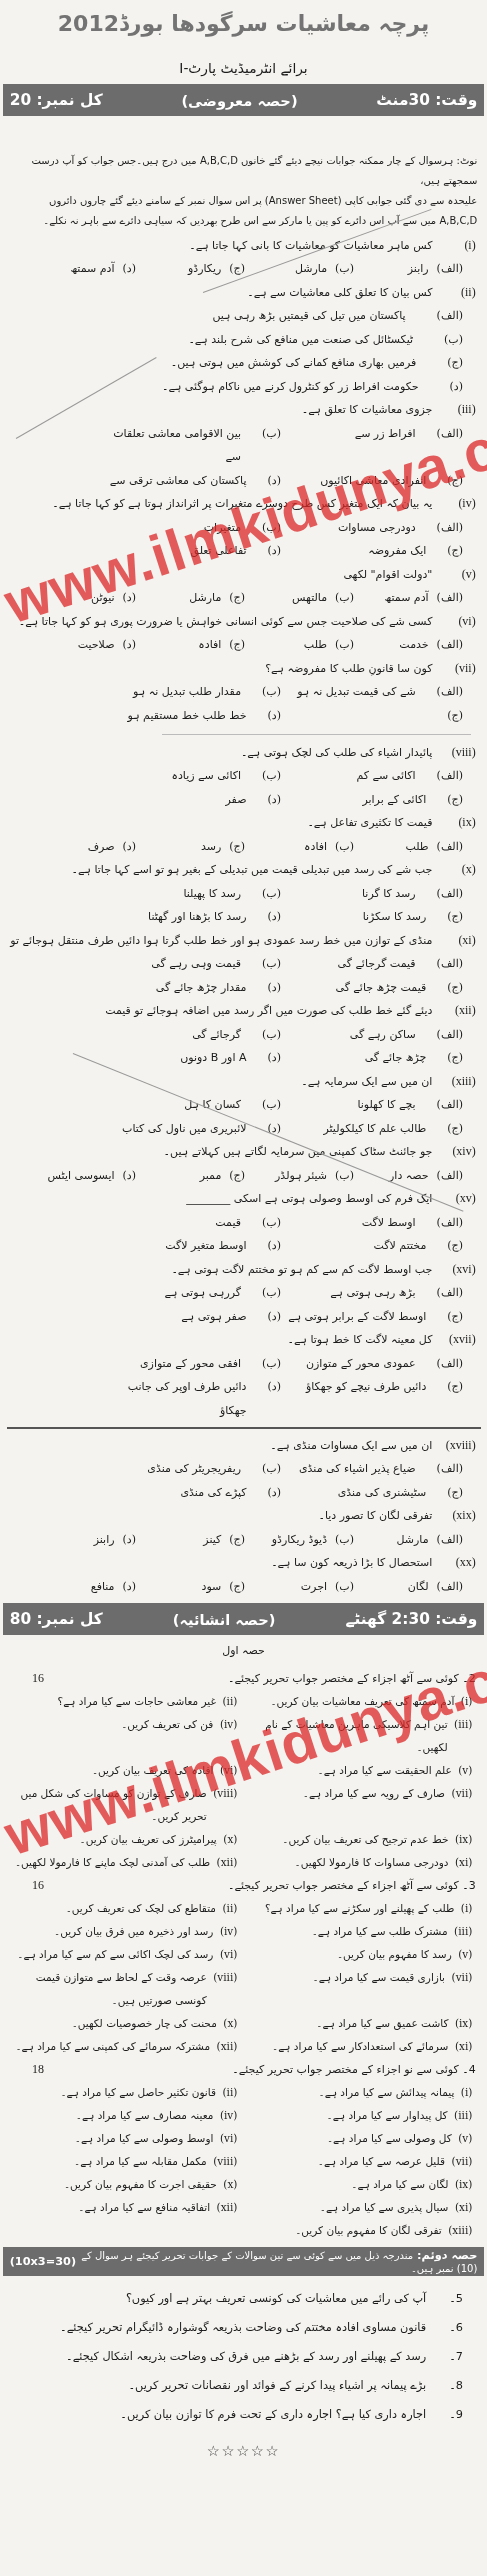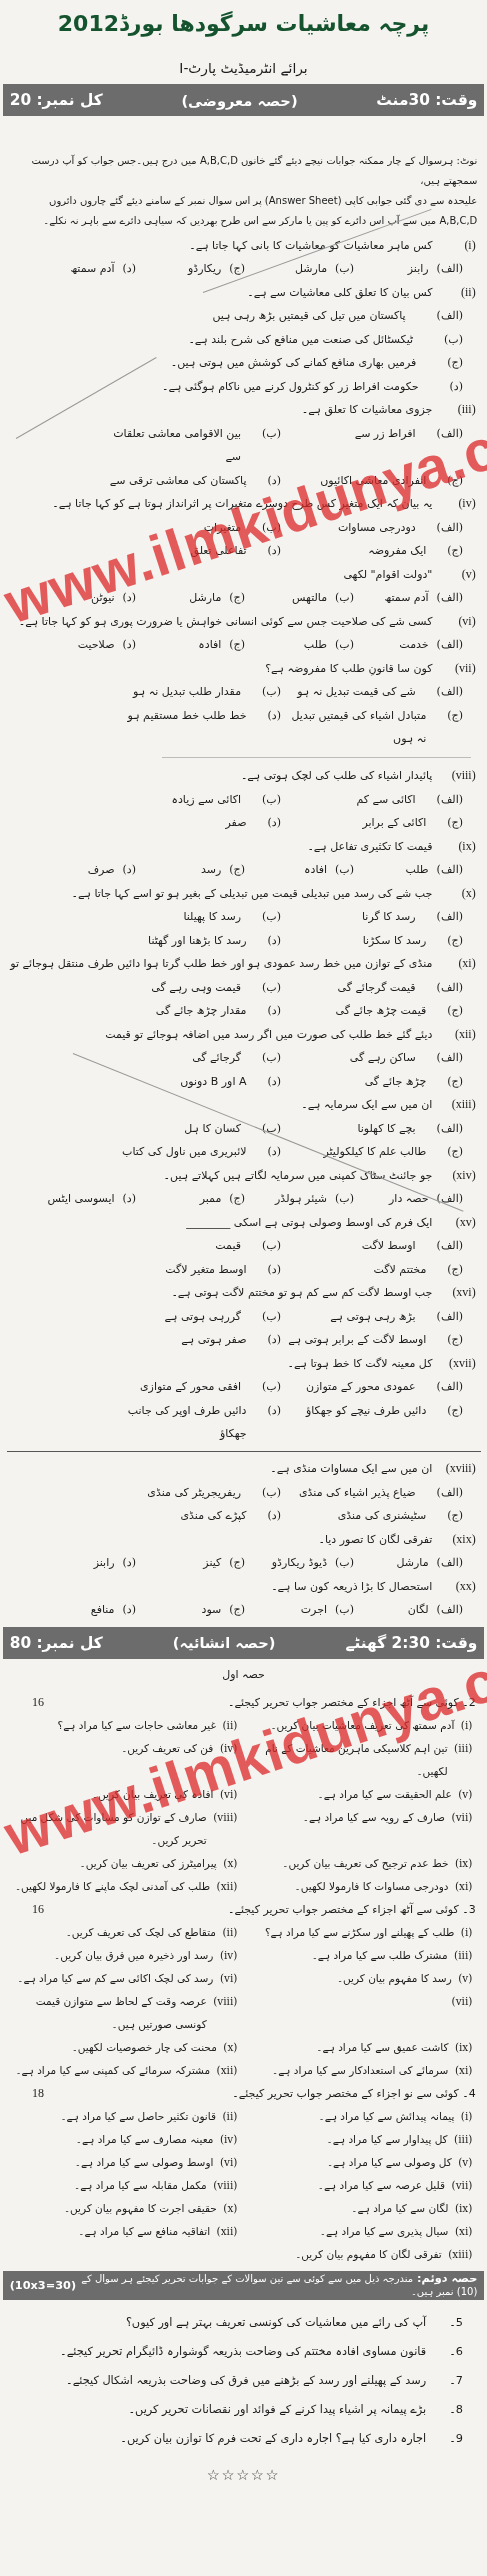--- a/index.html
+++ b/index.html
@@ -7,21 +7,21 @@
   body {
     font-family: "DejaVu Sans", sans-serif;
     color: #1c1c1c;
     position: relative;
     height: 2576px;
     overflow: hidden;
   }
   .page { position: relative; width: 487px; height: 2576px; direction: rtl; }
 
   .title {
-    text-align: center; font-size: 22px; font-weight: bold; color: #14532d;
+    text-align: center; font-size: 22px; font-weight: bold; color: #737373;
     padding-top: 11.3px; height: 53px; letter-spacing: 0.4px;
   }
   .subtitle { text-align: center; font-size: 13.8px; height: 31px; line-height: 31px; }
 
   .banner {
     background: #6c6c6c; color: #fff; height: 32px; display: flex;
     align-items: center; justify-content: space-between; padding: 0 6.5px;
     font-weight: bold; font-size: 15.4px; margin: 0 3.2px;
   }
   .banner .mid { font-size: 14.6px; }
@@ -241,21 +241,20 @@
           <div class="opt">
             <span class="lbl">(الف)</span>
             <span>شے کی قیمت تبدیل نہ ہو</span>
           </div>
           <div class="opt">
             <span class="lbl">(ب)</span>
             <span>مقدار طلب تبدیل نہ ہو</span>
           </div>
           <div class="opt">
             <span class="lbl">(ج)</span>
-            <span>متبادل اشیاء کی قیمتیں تبدیل نہ ہوں</span>
           </div>
           <div class="opt">
             <span class="lbl">(د)</span>
             <span>خط طلب خط مستقیم ہو</span>
           </div>
         </div>
       </div>
       <div class="thin"></div>
       <div class="q">
         <div class="q-stem">
@@ -675,20 +674,21 @@
           <span>رسد کا مفہوم بیان کریں۔</span>
         </div>
         <div class="sq-item">
           <span class="lbl">(vi)</span>
           <span>رسد کی لچک اکائی سے کم سے کیا مراد ہے۔</span>
         </div>
       </div>
       <div class="sq-row">
         <div class="sq-item">
           <span class="lbl">(vii)</span>
+          <span>بازاری قیمت سے کیا مراد ہے۔</span>
         </div>
         <div class="sq-item">
           <span class="lbl">(viii)</span>
           <span>عرصہ وقت کے لحاظ سے متوازن قیمت کونسی صورتیں ہیں۔</span>
         </div>
       </div>
       <div class="sq-row">
         <div class="sq-item">
           <span class="lbl">(ix)</span>
           <span>کاشت عمیق سے کیا مراد ہے۔</span>

